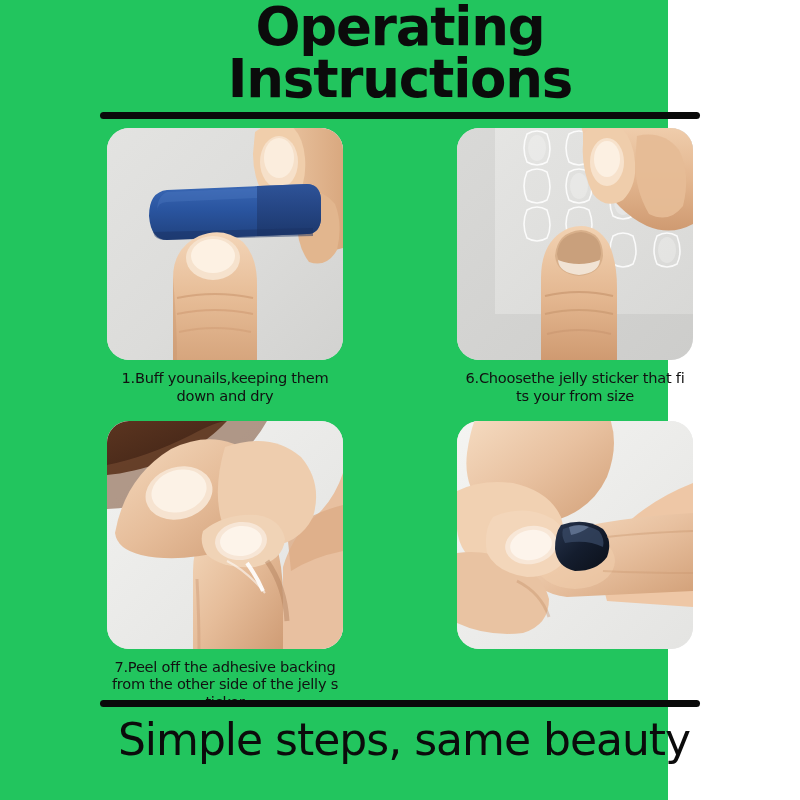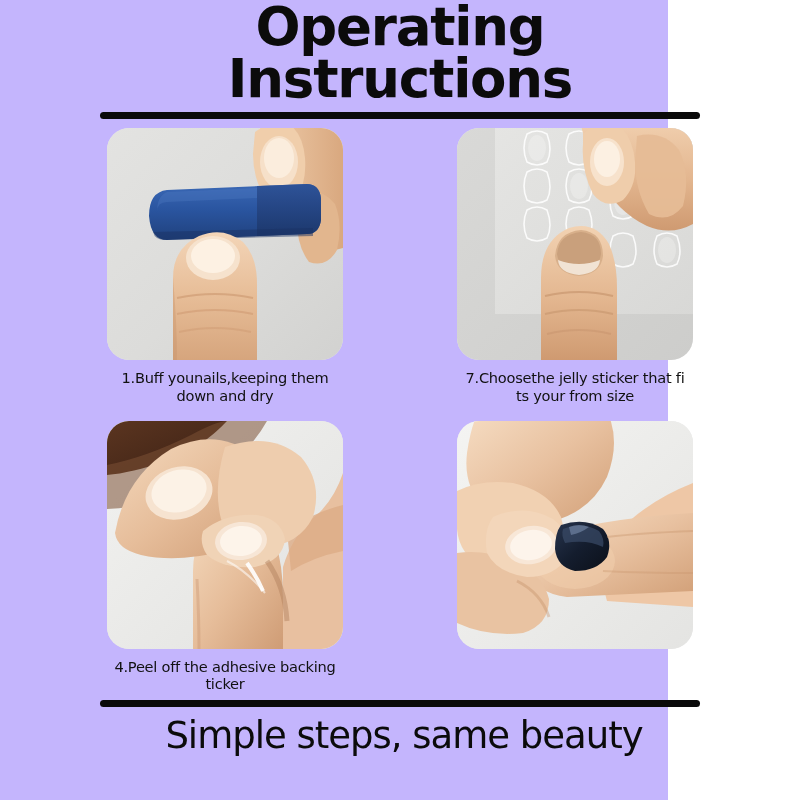--- a/index.html
+++ b/index.html
@@ -10,21 +10,21 @@
   body {
     width: 800px;
     height: 800px;
     font-family: "DejaVu Sans", sans-serif;
     overflow: hidden;
   }
   #page {
     position: relative;
     width: 668px;
     height: 800px;
-    background: #c4b5fd;
+    background: #22c55e;
     text-decoration: underline;
   }
 
   
   .title-block {
     position: absolute;
     left: 0;
     top: 2px;
     width: 800px;
     text-align: center;
@@ -95,21 +95,21 @@
   .footer {
     position: absolute;
     left: 0;
     top: 714px;
     width: 800px;
     text-align: center;
   }
   .footer-text {
     font-family: "DejaVu Sans", sans-serif;
     font-weight: 400;
-    font-size: 37px;
+    font-size: 44px;
     letter-spacing: -1px;
     color: #0b0b0b;
     white-space: nowrap;
     margin-left: 8px;
   }
 </style>
 </head>
 <body>
 
 <div id="page">
@@ -235,21 +235,21 @@
             <path d="M84 232 L84 150 Q84 112 112 100 Q138 92 152 116 Q160 134 160 160 L160 232 Z" fill="url(#p2skin)"></path>
             <path d="M98 128 Q100 104 124 102 Q146 104 146 128 Q144 146 122 148 Q100 146 98 128 Z" fill="#d8b08b"></path>
             <path d="M100 126 Q102 106 124 104 Q144 106 144 126 Q142 142 122 144 Q102 142 100 126 Z" fill="#c9a07c"></path>
             <path d="M101 132 Q122 140 143 132 Q142 145 122 147 Q102 145 101 132 Z" fill="#f1e3d4"></path>
             <path d="M88 168 Q122 160 156 168" stroke="#bd8a62" stroke-width="2" fill="none" opacity="0.5"></path>
             <path d="M88 186 Q122 178 156 186" stroke="#bd8a62" stroke-width="2" fill="none" opacity="0.42"></path>
             <path d="M90 206 Q122 198 154 206" stroke="#bd8a62" stroke-width="2" fill="none" opacity="0.32"></path>
           </svg>
         </div>
         <div class="caption">
-          <div>7.Choosethe jelly sticker that fi</div>
+          <div>6.Choosethe jelly sticker that fi</div>
           <div>ts your from size</div>
         </div>
       </div>
 
     </div>
 
     <div class="row row2">
 
       <div class="cell">
         <div class="photo">
@@ -289,21 +289,22 @@
             <ellipse cx="134" cy="120" rx="21" ry="15" transform="rotate(-6 134 120)" fill="#fdf4ea"></ellipse>
 
             <path d="M140 142 Q150 156 156 170" stroke="#ffffff" stroke-width="4" fill="none" opacity="0.9"></path>
             <path d="M120 140 Q140 150 158 172" stroke="#ffffff" stroke-width="2" fill="none" opacity="0.55"></path>
 
             <path d="M160 140 Q178 166 180 200" stroke="#b07f5c" stroke-width="5" fill="none" opacity="0.45"></path>
             <path d="M90 158 Q92 196 92 228" stroke="#c79470" stroke-width="3" fill="none" opacity="0.4"></path>
           </svg>
         </div>
         <div class="caption">
-          <div>4.Peel off the adhesive backing</div>
+          <div>7.Peel off the adhesive backing</div>
+          <div>from the other side of the jelly s</div>
           <div>ticker</div>
         </div>
       </div>
 
       <div class="cell">
         <div class="photo">
           <svg viewBox="0 0 236 228" preserveAspectRatio="none" aria-hidden="true">
             <defs>
               <linearGradient id="p4bg" x1="0" y1="0" x2="1" y2="1">
                 <stop offset="0" stop-color="#f4f4f2"></stop>

